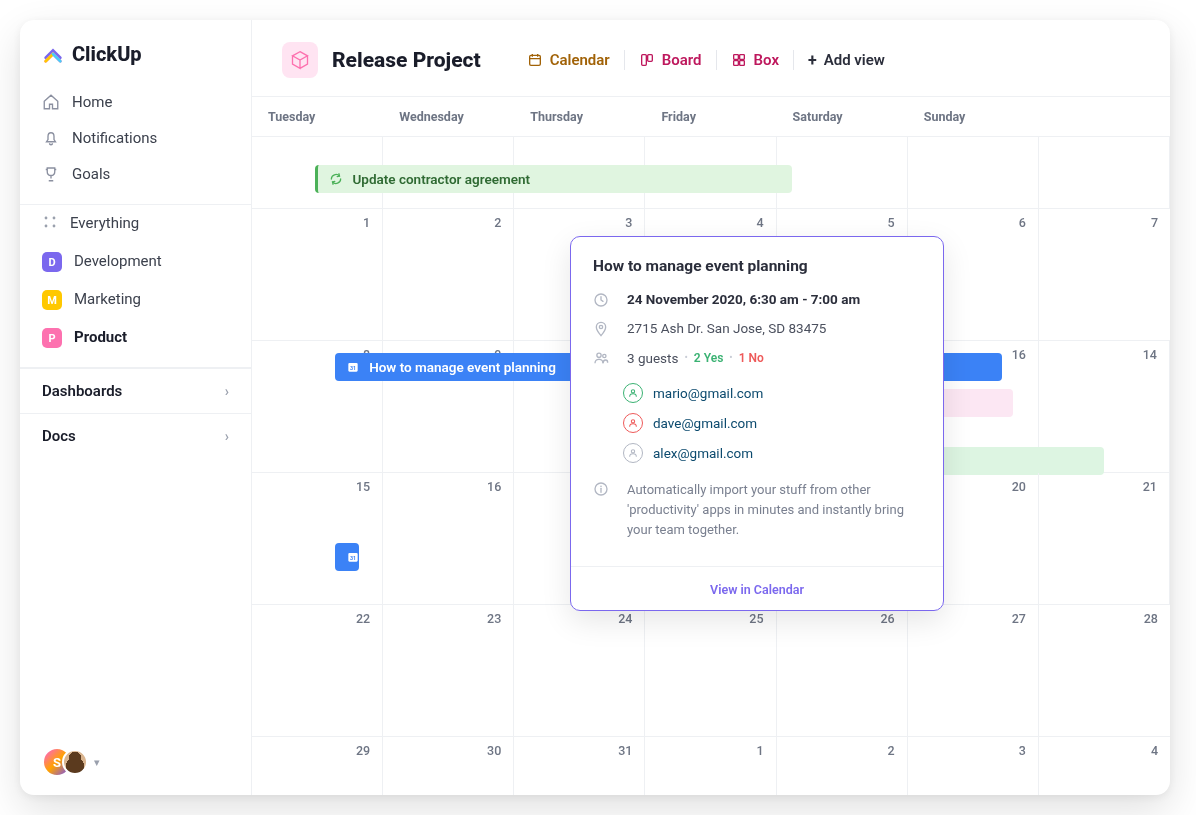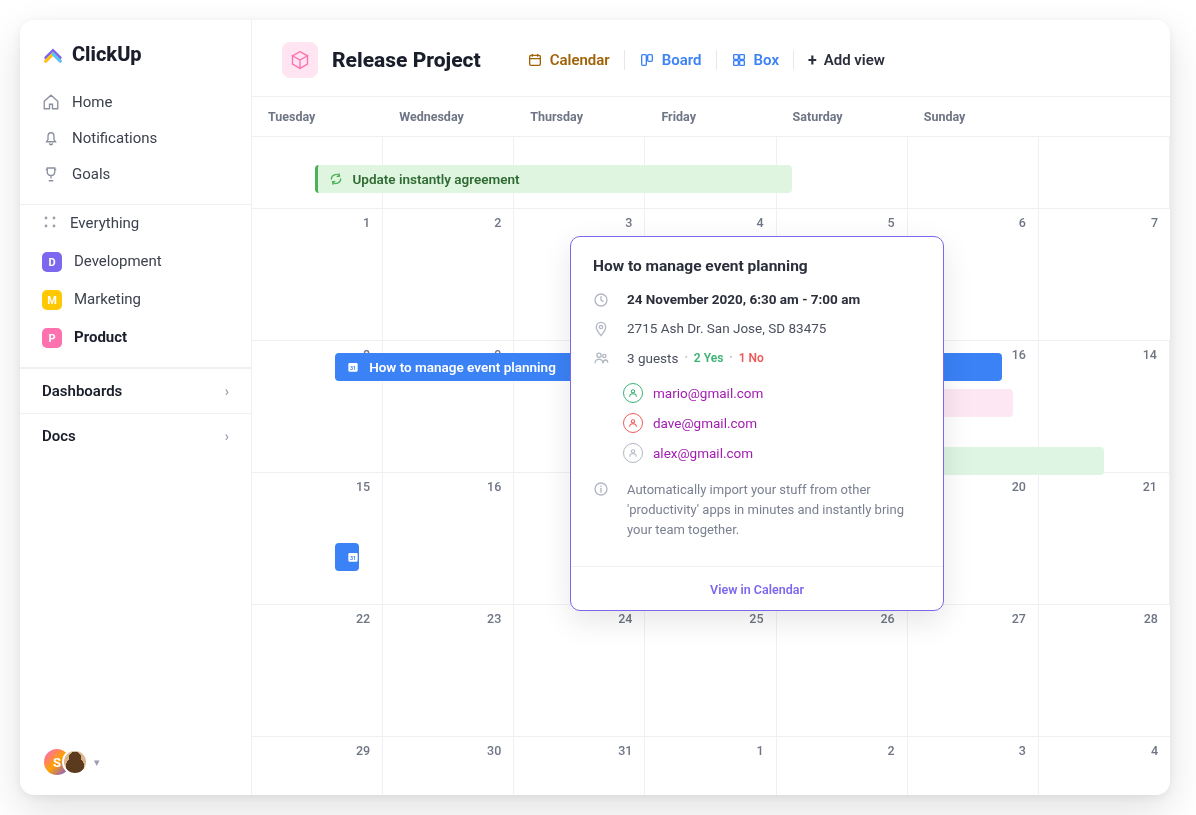--- a/index.html
+++ b/index.html
@@ -34,21 +34,21 @@
 .av-chevron { color:#9aa0ad; font-size:11px; margin-left:6px; }
 
 
 .main { flex: 1; display: flex; flex-direction: column; position: relative; }
 
 
 .header { display: flex; align-items: center; gap: 14px; padding: 22px 30px 18px; border-bottom: 1px solid #eef0f3; }
 .proj-icon { width: 36px; height: 36px; border-radius: 8px; background: #ffe4f2; display:flex; align-items:center; justify-content:center; color:#fd71af; }
 .proj-title { font-size: 21px; font-weight: 800; color: #1a1d2a; }
 .view-tabs { display: flex; align-items: center; gap: 0; margin-left: 18px; }
-.view-tab { display:flex; align-items:center; gap:7px; padding: 6px 14px; font-size: 15px; font-weight: 600; color: #3b82f6; cursor: pointer; }
+.view-tab { display:flex; align-items:center; gap:7px; padding: 6px 14px; font-size: 15px; font-weight: 600; color: #be185d; cursor: pointer; }
 .view-tab.active { color: #a16207; }
 .view-sep { width:1px; height:20px; background:#e5e7ec; }
 .view-tab .tab-icon { width:16px; height:16px; }
 
 
 .cal-wrap { flex: 1; overflow:auto; }
 .day-header-row { display: grid; grid-template-columns: repeat(7, 1fr); border-bottom: 1px solid #eef0f3; }
 .day-header { padding: 12px 16px; font-size: 12.5px; font-weight: 700; color: #6e7584; }
 .week-row { display: grid; grid-template-columns: repeat(7, 1fr); border-bottom: 1px solid #eef0f3; position: relative; height: 132px; }
 .week-row.short { height: 72px; }
@@ -70,21 +70,21 @@
 .popup-body { padding: 20px 22px 14px; }
 .popup-title { font-size: 15.5px; font-weight: 700; color:#2b2e3b; margin-bottom: 16px; }
 .info-row { display:flex; gap:18px; margin-bottom: 12px; font-size:13.5px; color:#4b505e; }
 .info-row .info-icon { width:16px; height:16px; color:#b2b7c3; flex-shrink:0; margin-top:1px; }
 .info-row.bold .info-text { font-weight:700; color:#2b2e3b; }
 .guest-meta { display:flex; align-items:center; gap:6px; flex-wrap:wrap; }
 .dot { color:#c9cdd6; font-size:10px; }
 .yes { color:#3bb273; font-size:12px; font-weight:600; }
 .no { color:#ee5a5a; font-size:12px; font-weight:600; }
 .guest-list { margin-left: 30px; margin-top:8px; margin-bottom:12px; }
-.guest { display:flex; align-items:center; gap:10px; padding: 5px 0; font-size:13.5px; color:#a21caf; }
+.guest { display:flex; align-items:center; gap:10px; padding: 5px 0; font-size:13.5px; color:#0c4a6e; }
 .guest-av { width:20px; height:20px; border-radius:50%; border:1.5px solid; display:flex; align-items:center; justify-content:center; font-size:10px; }
 .guest-av.g-green { border-color:#3bb273; color:#3bb273; }
 .guest-av.g-red { border-color:#ee5a5a; color:#ee5a5a; }
 .guest-av.g-gray { border-color:#b2b7c3; color:#b2b7c3; }
 .desc { font-size:13px; color:#7a8090; line-height:1.55; }
 .popup-footer { border-top:1px solid #eef0f3; text-align:center; padding: 12px 0; }
 .popup-footer a { color:#7b68ee; font-size:12.5px; font-weight:600; text-decoration:none; cursor:pointer; }
 </style>
 </head>
 <body>
@@ -241,21 +241,21 @@
             <div class="day-cell"></div>
             <div class="day-cell"></div>
             <div class="day-cell"></div>
             <div class="event green" style="left: 6.91429%; width: 51.8857%; top: 28px;">
               <span class="ev-icon">
                 <svg width="14" height="14" viewBox="0 0 24 24">
                   <path d="M4 12 A8 8 0 0 1 18 7 M20 12 A8 8 0 0 1 6 17" fill="none" stroke="#4bb158" stroke-width="2.2" stroke-linecap="round"></path>
                   <path d="M17 3 L18 7 L14 8 M7 21 L6 17 L10 16" fill="none" stroke="#4bb158" stroke-width="2.2" stroke-linecap="round"></path>
                 </svg>
               </span>
-              <span>Update instantly agreement</span>
+              <span>Update contractor agreement</span>
             </div>
           </div>
           <div class="week-row">
             <div class="day-cell">
               <div class="day-num">1</div>
             </div>
             <div class="day-cell">
               <div class="day-num">2</div>
             </div>
             <div class="day-cell">

